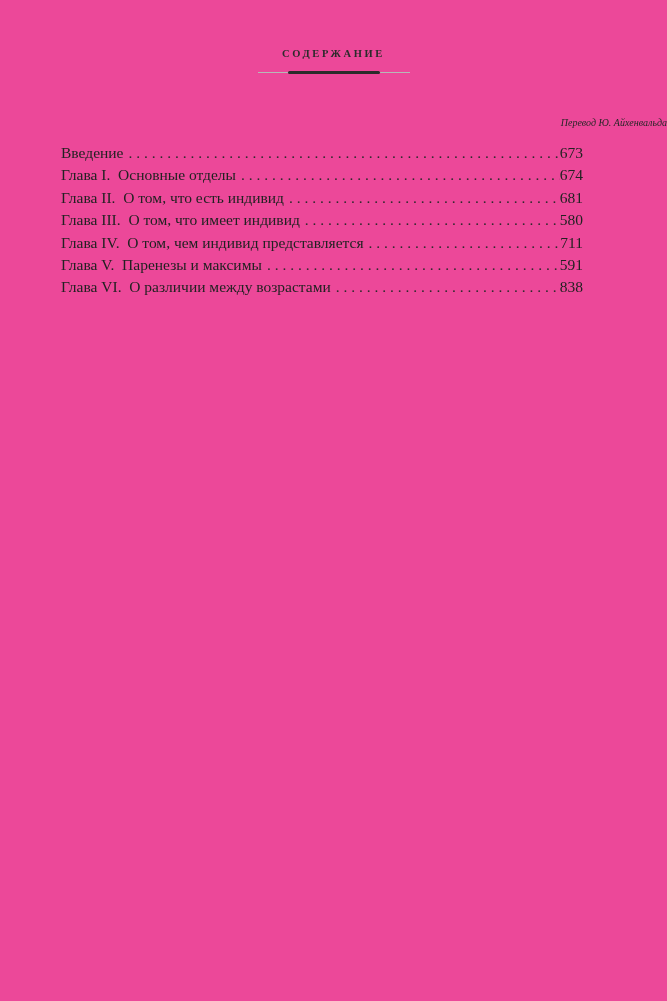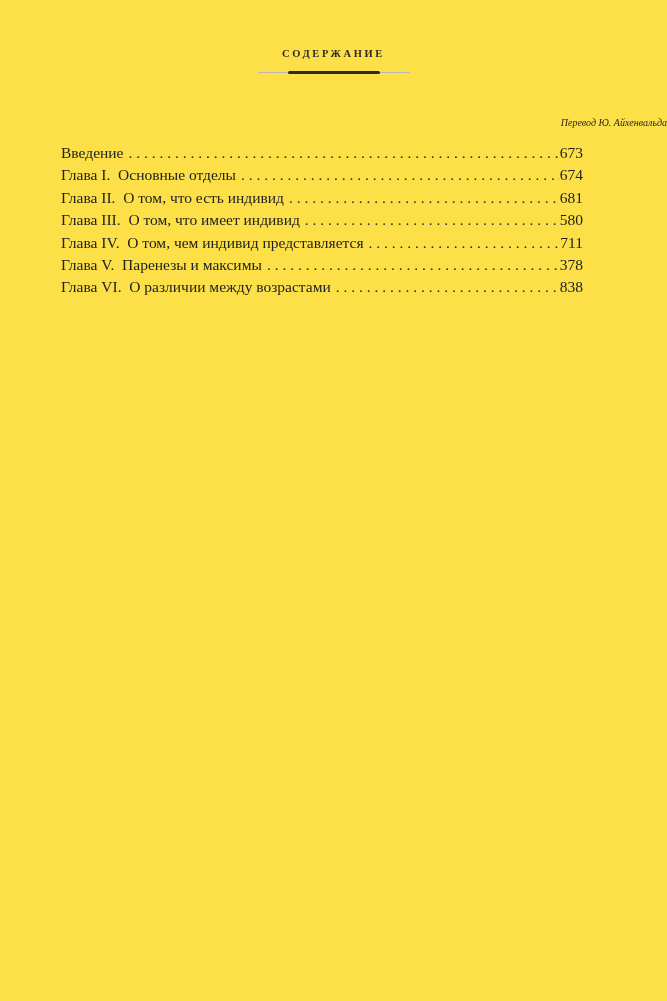--- a/index.html
+++ b/index.html
@@ -1,21 +1,21 @@
 <!DOCTYPE html>
 <html><head>
 <meta charset="utf-8">
 <style>
   * { margin: 0; padding: 0; box-sizing: border-box; }
   html, body { background: #ffffff; }
   .page {
     position: relative;
     width: 667px;
     height: 1001px;
-    background: #fde047;
+    background: #ec4899;
     font-family: "Liberation Serif", "DejaVu Serif", serif;
     color: #222222;
     overflow: hidden;
   }
   .contents-header {
     position: absolute;
     top: 48px; left: 0; right: 0;
     text-align: center;
     font-size: 10.5px;
     font-weight: bold;
@@ -125,21 +125,21 @@
         <span class="toc-page">580</span>
       </div>
       <div class="toc-row">
         <span class="toc-label">Глава IV.  О том, чем индивид представляется</span>
         <span class="toc-leader">. . . . . . . . . . . . . . . . . . . . . . . . . . . . . . . . . . . . . . . . . . . . . . . . . . . . . . . . . . . . . . . . . . . . . . . . . . . . . . . . . . . . . . . . . . </span>
         <span class="toc-page">711</span>
       </div>
       <div class="toc-row">
         <span class="toc-label">Глава V.  Паренезы и максимы</span>
         <span class="toc-leader">. . . . . . . . . . . . . . . . . . . . . . . . . . . . . . . . . . . . . . . . . . . . . . . . . . . . . . . . . . . . . . . . . . . . . . . . . . . . . . . . . . . . . . . . . . </span>
-        <span class="toc-page">378</span>
+        <span class="toc-page">591</span>
       </div>
       <div class="toc-row">
         <span class="toc-label">Глава VI.  О различии между возрастами</span>
         <span class="toc-leader">. . . . . . . . . . . . . . . . . . . . . . . . . . . . . . . . . . . . . . . . . . . . . . . . . . . . . . . . . . . . . . . . . . . . . . . . . . . . . . . . . . . . . . . . . . </span>
         <span class="toc-page">838</span>
       </div>
     </div>
 
 </div>
 

